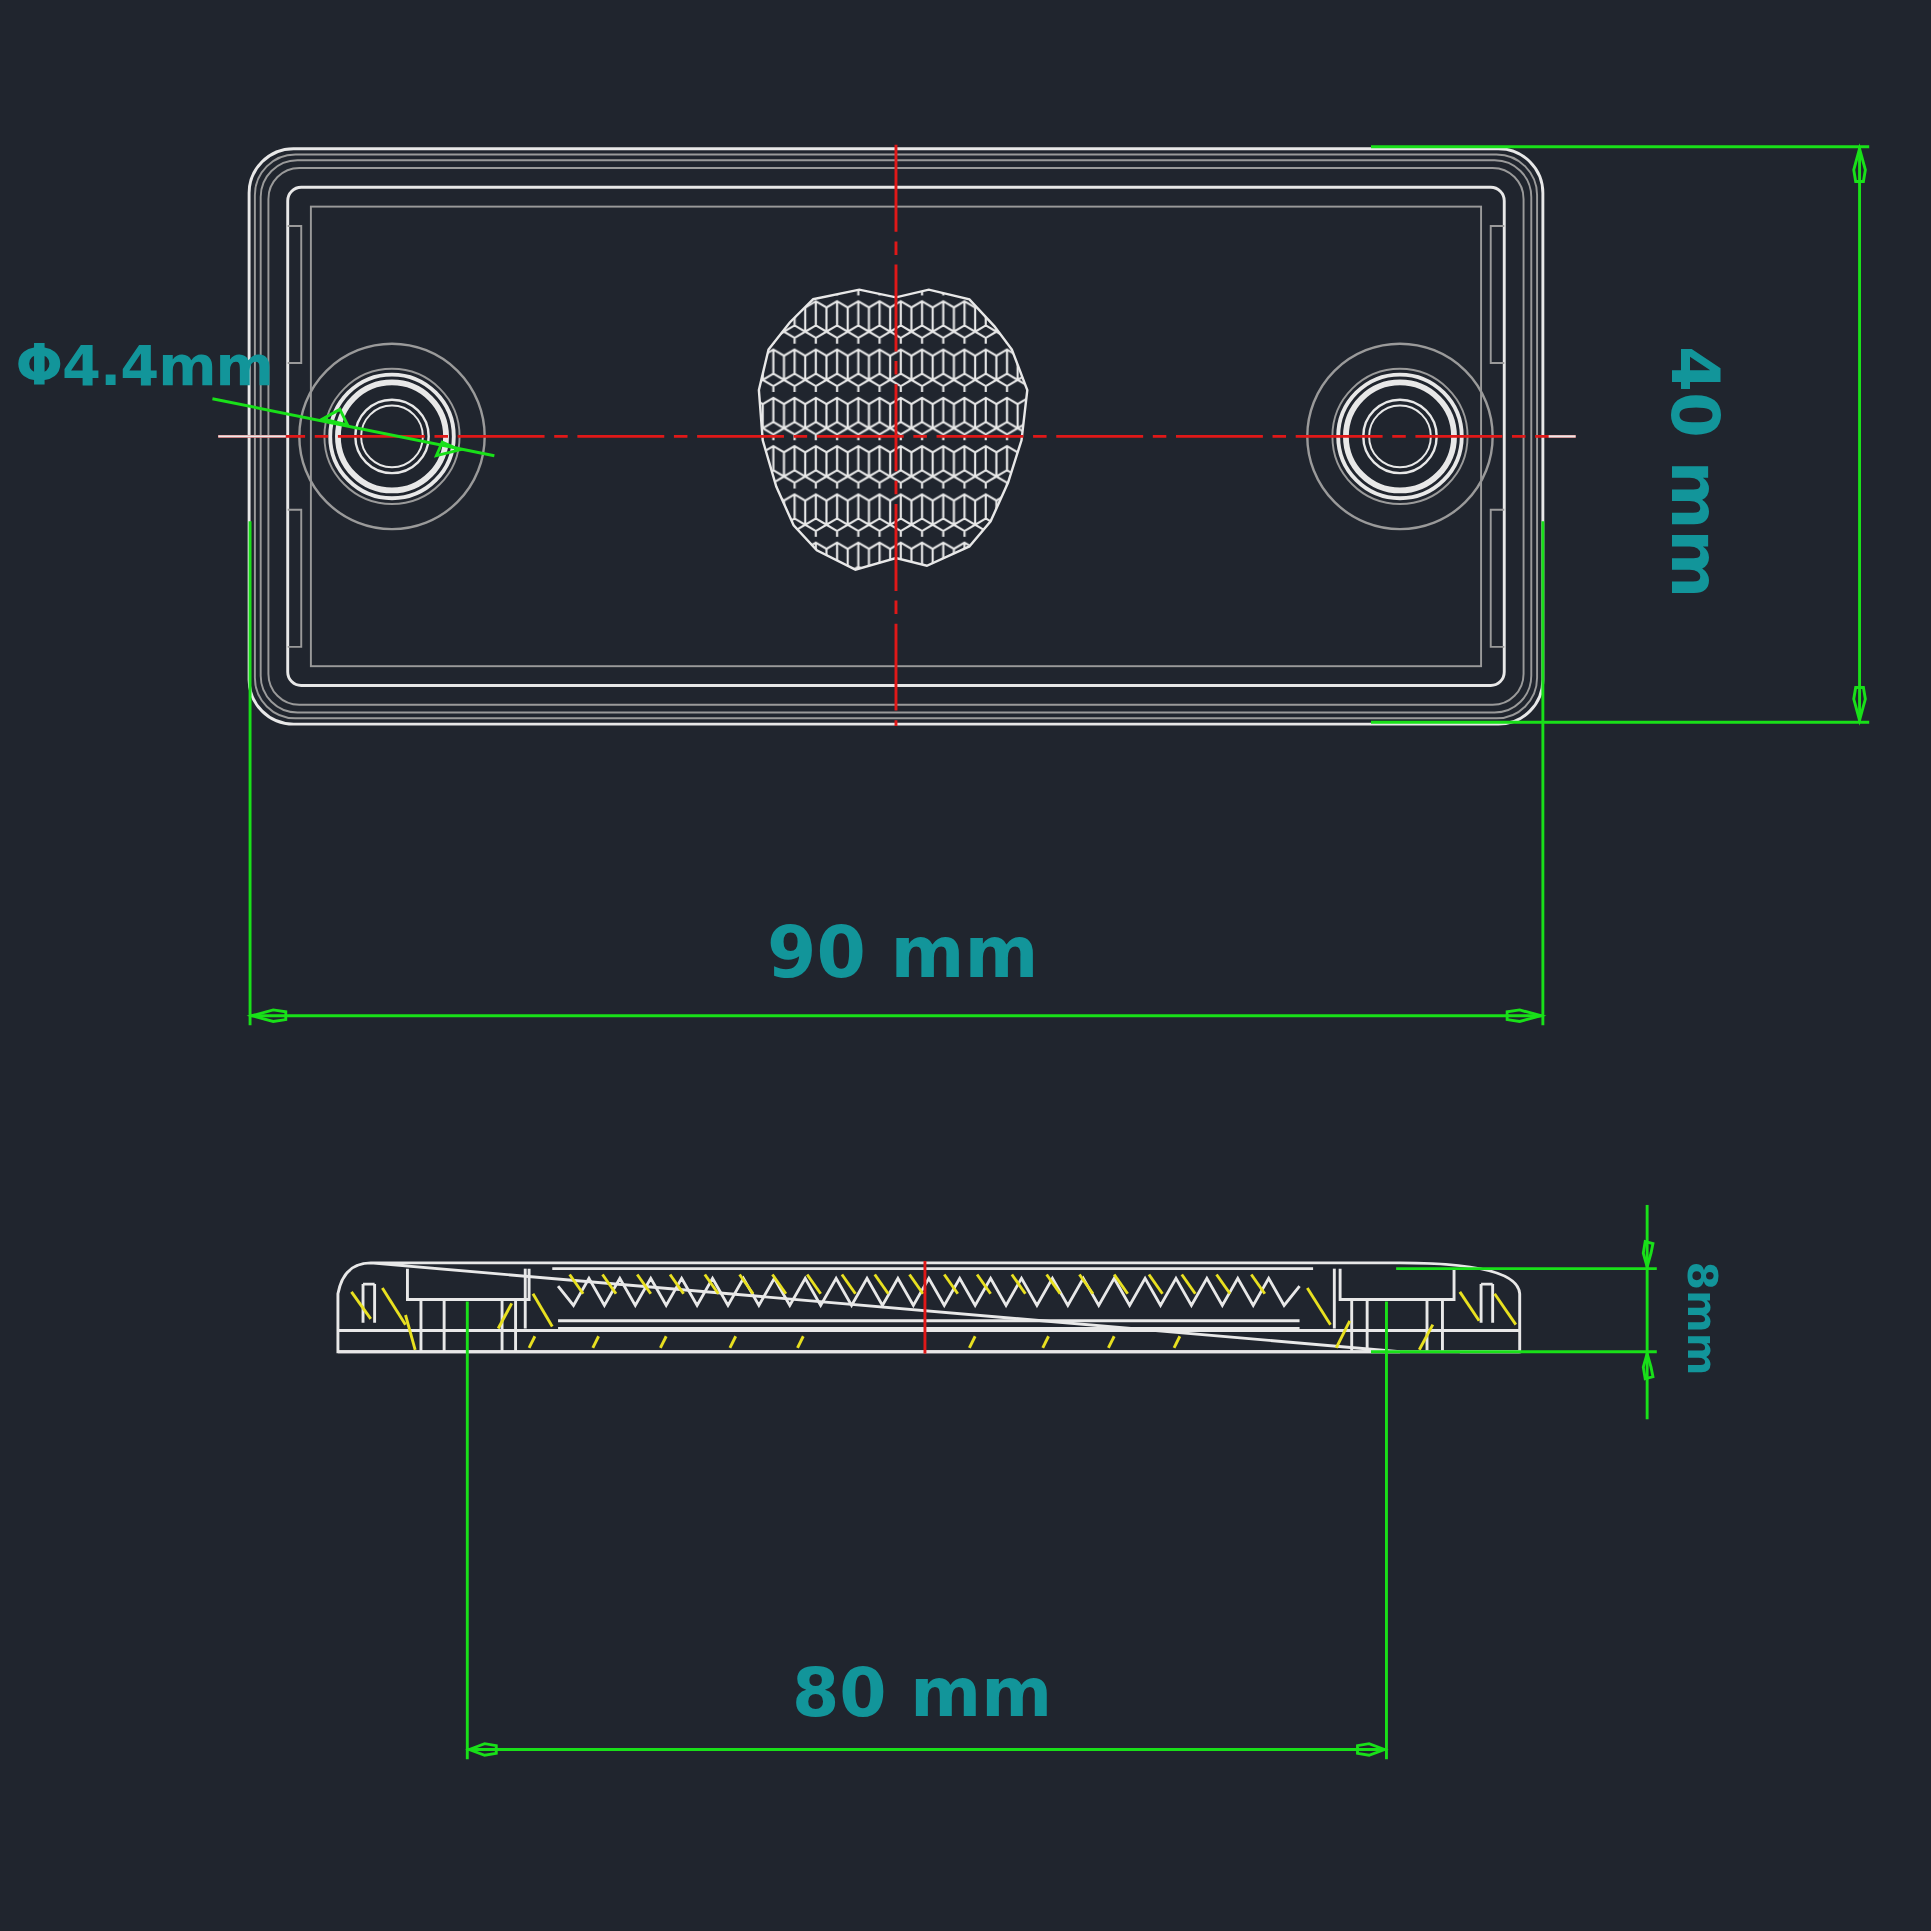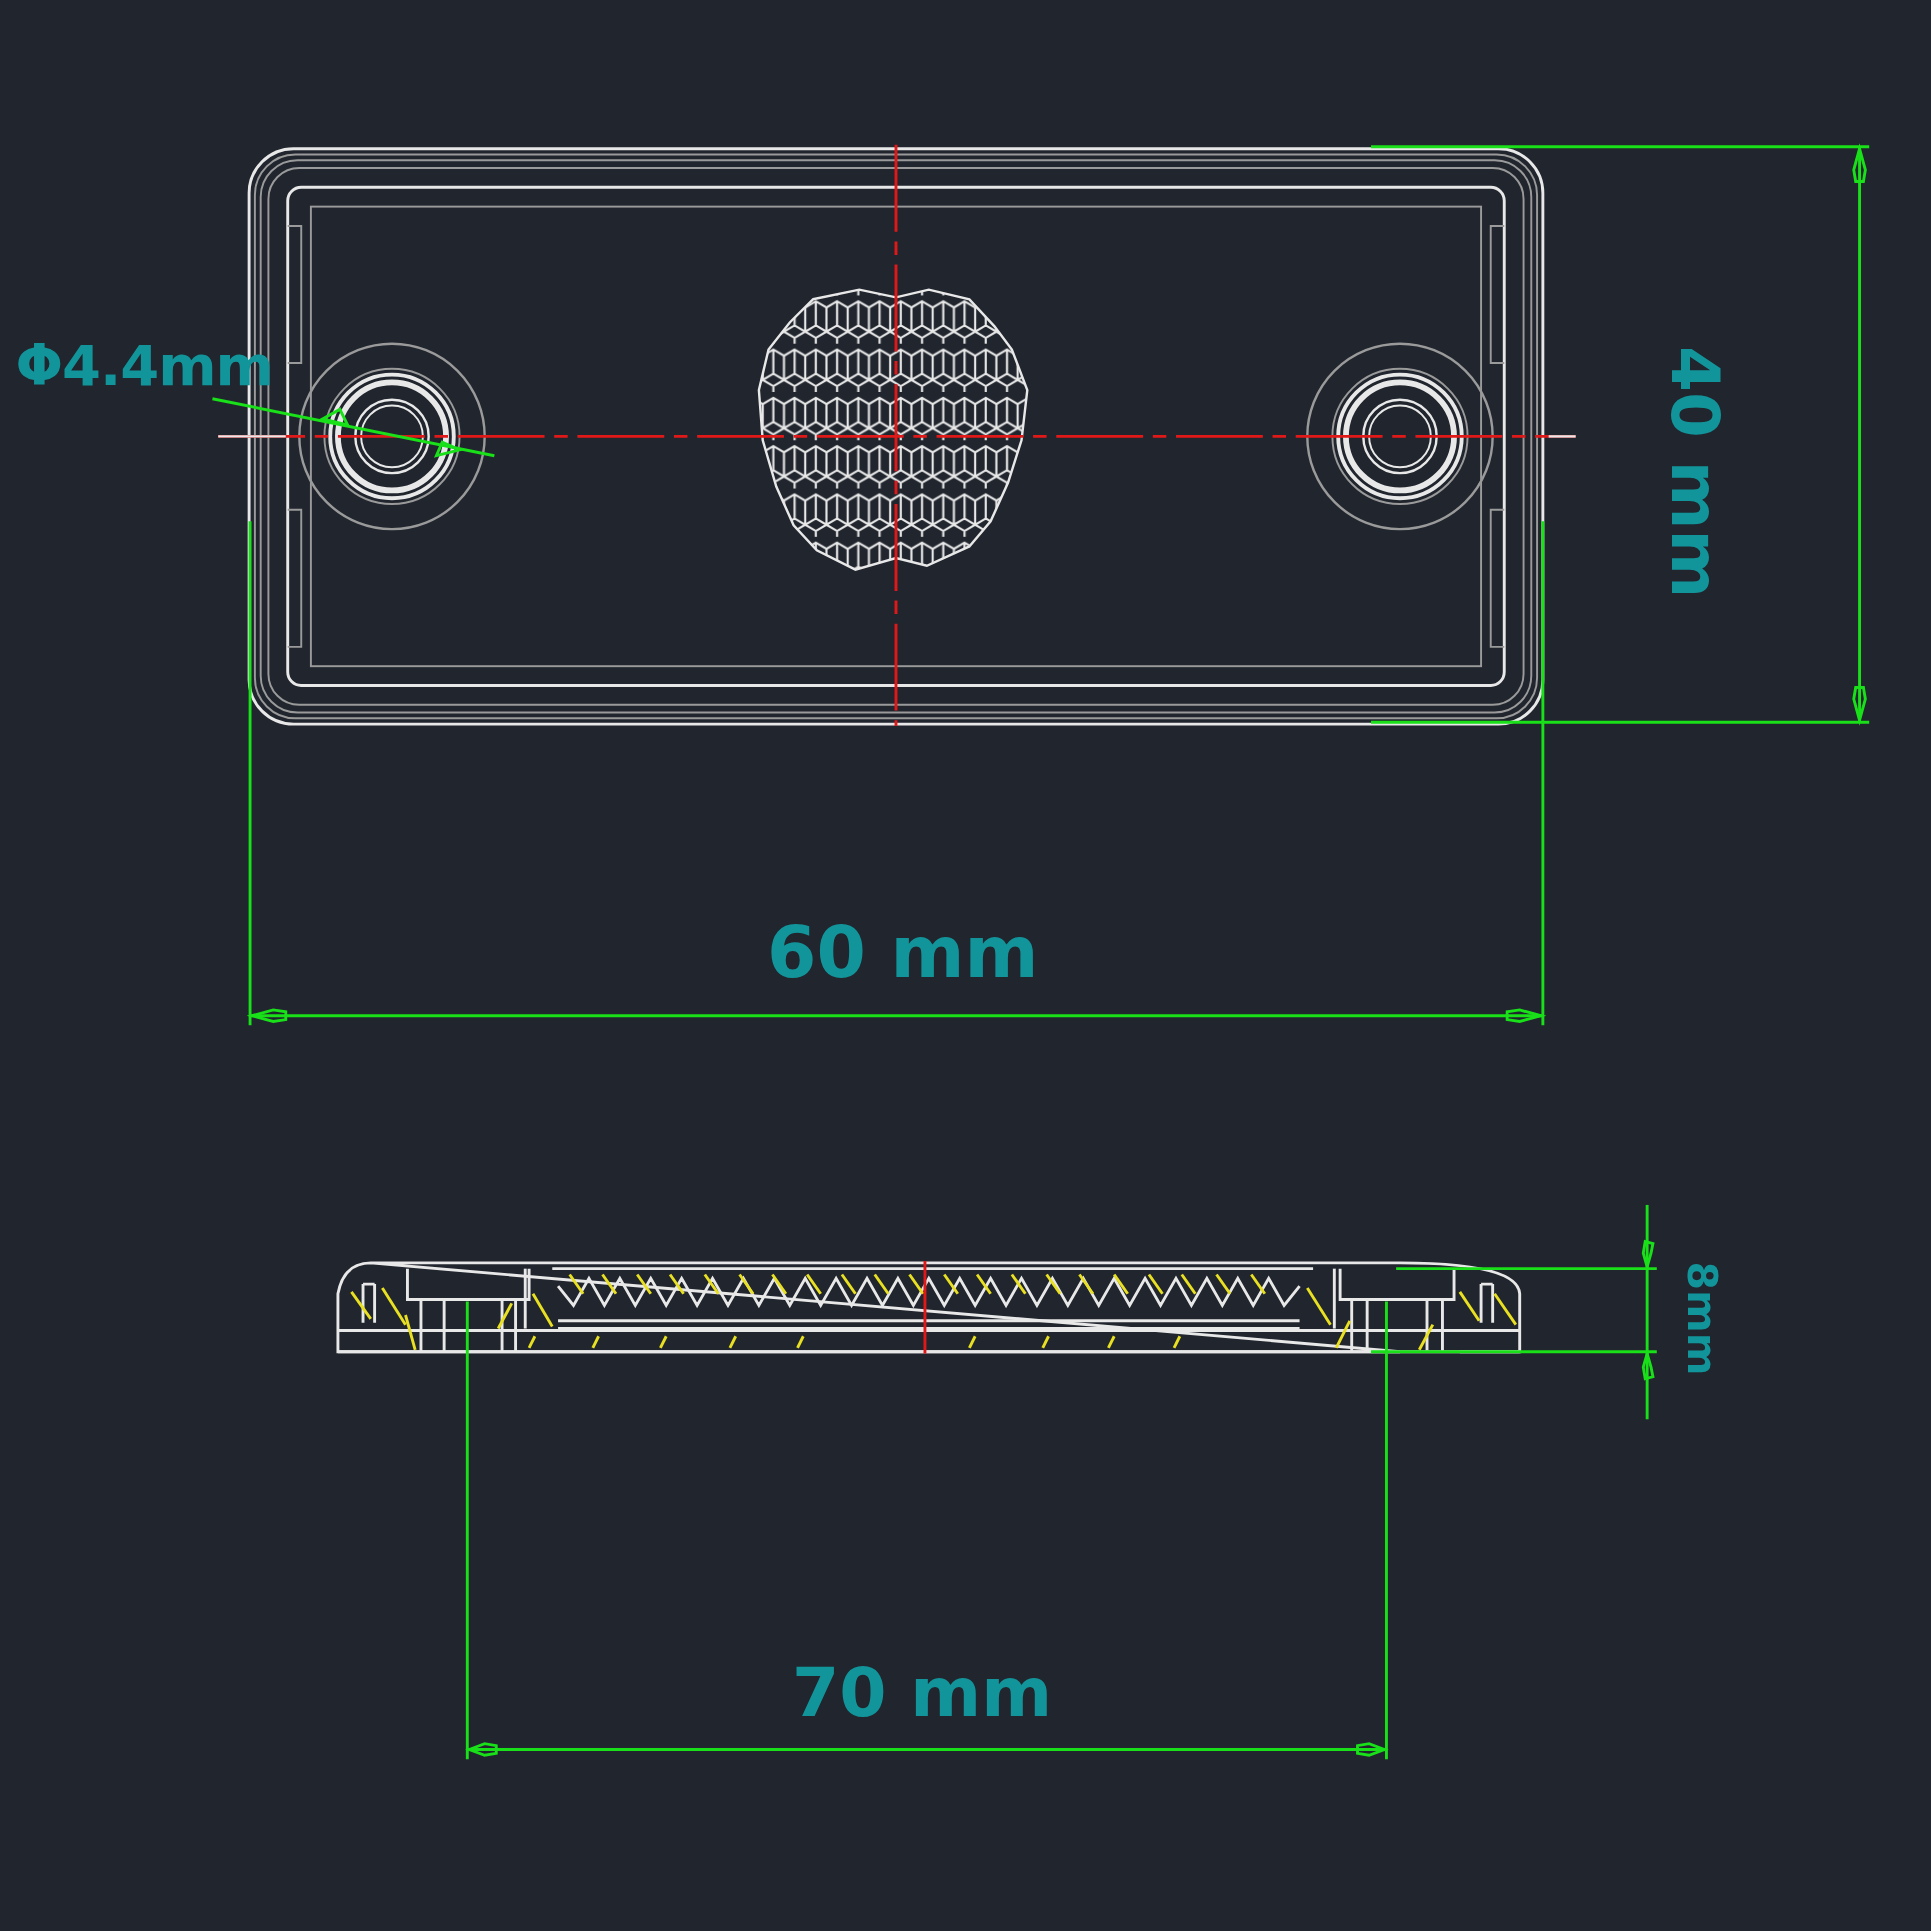--- a/index.html
+++ b/index.html
@@ -178,18 +178,18 @@
       <line x1="1446" y1="1314" x2="1716" y2="1314"></line>
       <line x1="1420" y1="1400" x2="1716" y2="1400"></line>
       <line x1="1706" y1="1248" x2="1706" y2="1470"></line>
       <path d="M1706 1312 L1702 1298 L1704 1286 L1712 1288 L1710 1298 Z"></path>
       <path d="M1706 1402 L1702 1416 L1704 1428 L1712 1426 L1710 1416 Z"></path>
     </g>
   </g>
 </svg>
 
 <div id="lbl-dia" class="dim-label">Φ4.4mm</div>
-<div id="lbl-90" class="dim-label">60 mm</div>
+<div id="lbl-90" class="dim-label">90 mm</div>
 <div id="lbl-40" class="dim-label">40 mm</div>
-<div id="lbl-70" class="dim-label">70 mm</div>
+<div id="lbl-70" class="dim-label">80 mm</div>
 <div id="lbl-8" class="dim-label">8mm</div>
 </div>
 
 
 </body></html>

